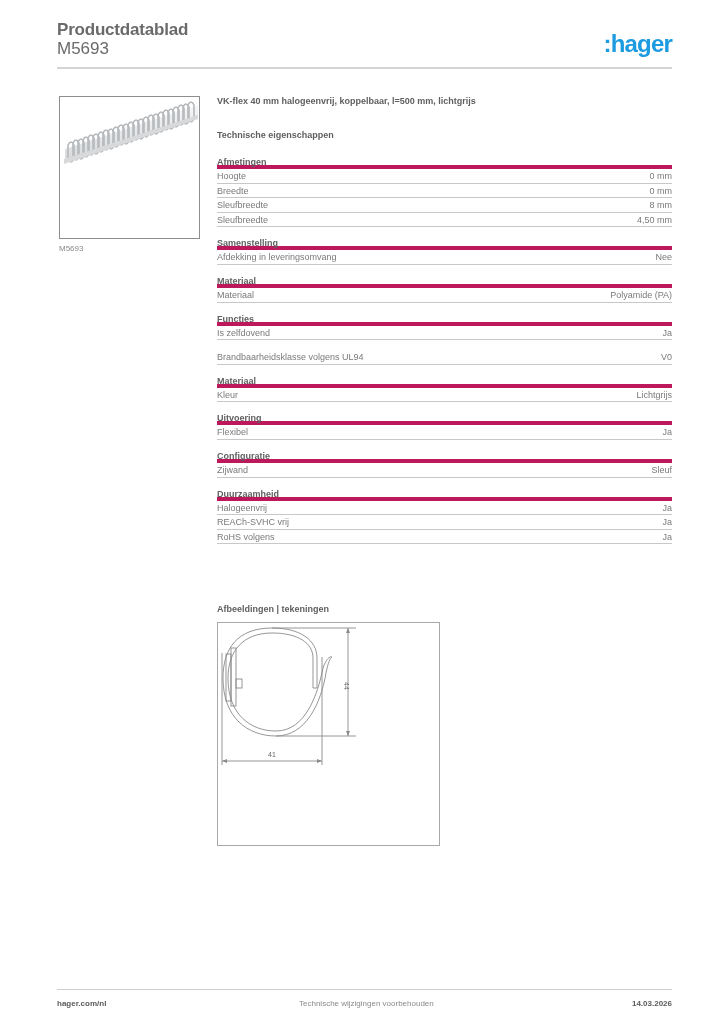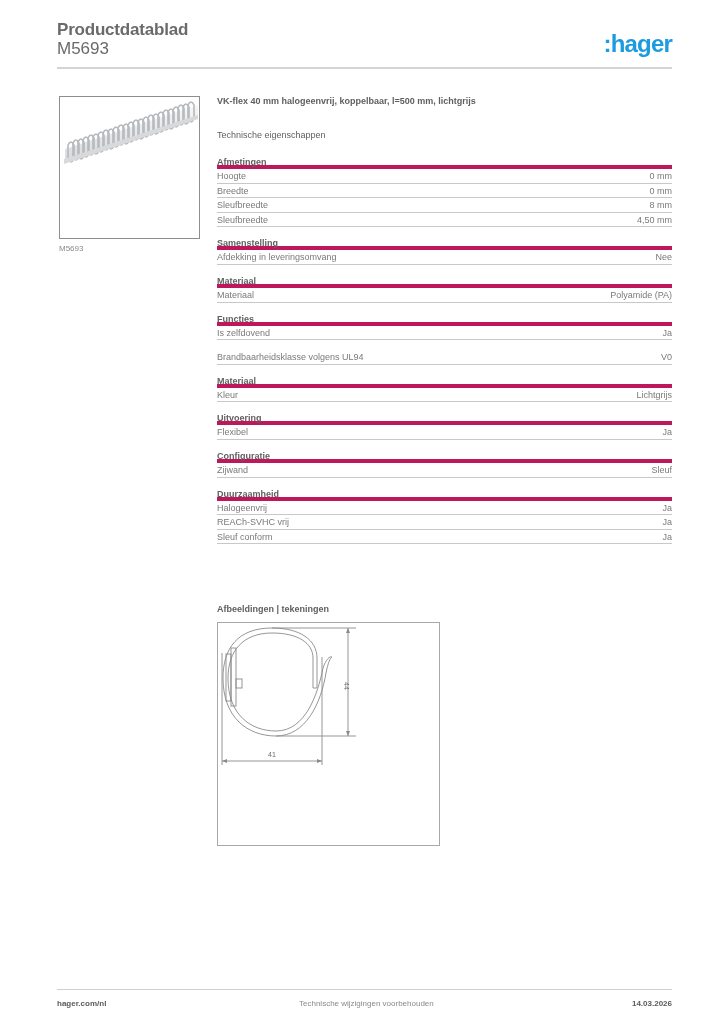--- a/index.html
+++ b/index.html
@@ -10,21 +10,21 @@
   .doc-title { position: absolute; left: 0; top: 0; font-size: 17px; font-weight: bold; color: #6a6a6a; letter-spacing: -0.2px; text-align: right; }
   .doc-subtitle { position: absolute; left: 0; top: 19px; font-size: 17px; color: #6a6a6a; }
   .logo { position: absolute; right: 0; top: 10px; font-size: 24px; font-weight: bold; color: #1d9be0; letter-spacing: -0.8px; }
   .header-rule { position: absolute; left: 57px; top: 67px; width: 615px; height: 2px; background: #d4d4d4; }
 
   .product-image-box { position: absolute; left: 59px; top: 96px; width: 141px; height: 143px; border: 1px solid #8e8e8e; background: #fff; overflow: hidden; }
   .image-caption { position: absolute; left: 59px; top: 244px; font-size: 8px; color: #8a8a8a; }
 
   .content { position: absolute; left: 217px; top: 96px; width: 455px; }
   .product-desc { font-size: 9px; font-weight: bold; color: #5f5f5f; height: 14px; }
-  .tech-heading { margin-top: 20px; font-size: 9px; font-weight: normal; color: #5f5f5f; height: 14px; }
+  .tech-heading { margin-top: 20px; font-size: 9px; font-weight: bold; color: #5f5f5f; height: 14px; }
 
   .section { margin-top: 10px; }
   .section.first { margin-top: 12px; }
   .section-title { font-size: 9px; font-weight: bold; color: #5f5f5f; height: 13px; line-height: 13px; border-bottom: 4px solid #be185d; margin-top: 8px; }
   .row { display: flex; justify-content: space-between; height: 14.6px; line-height: 14px; font-size: 9px; color: #7a7a7a; border-bottom: 1px solid #c8c8c8; }
   .row .val { text-align: right; }
 
   .drawings-heading { position: absolute; left: 217px; top: 604px; font-size: 9px; font-weight: bold; color: #5f5f5f; }
   .drawing-box { position: absolute; left: 217px; top: 622px; width: 223px; height: 224px; border: 1px solid #a8a8a8; background: #fff; }
 
@@ -167,21 +167,21 @@
     <div class="section-title">Duurzaamheid</div>
     <div class="row">
         <span>Halogeenvrij</span>
         <span class="val">Ja</span>
       </div>
     <div class="row">
         <span>REACh-SVHC vrij</span>
         <span class="val">Ja</span>
       </div>
     <div class="row">
-        <span>Sleuf conform</span>
+        <span>RoHS volgens</span>
         <span class="val">Ja</span>
       </div>
   </div>
 </div>
 
 <div class="drawings-heading">Afbeeldingen | tekeningen</div>
 <div class="drawing-box">
   <svg width="223" height="224" viewBox="0 0 223 224">
     <g fill="none" stroke="#8a8a8a" stroke-width="0.9">
 

